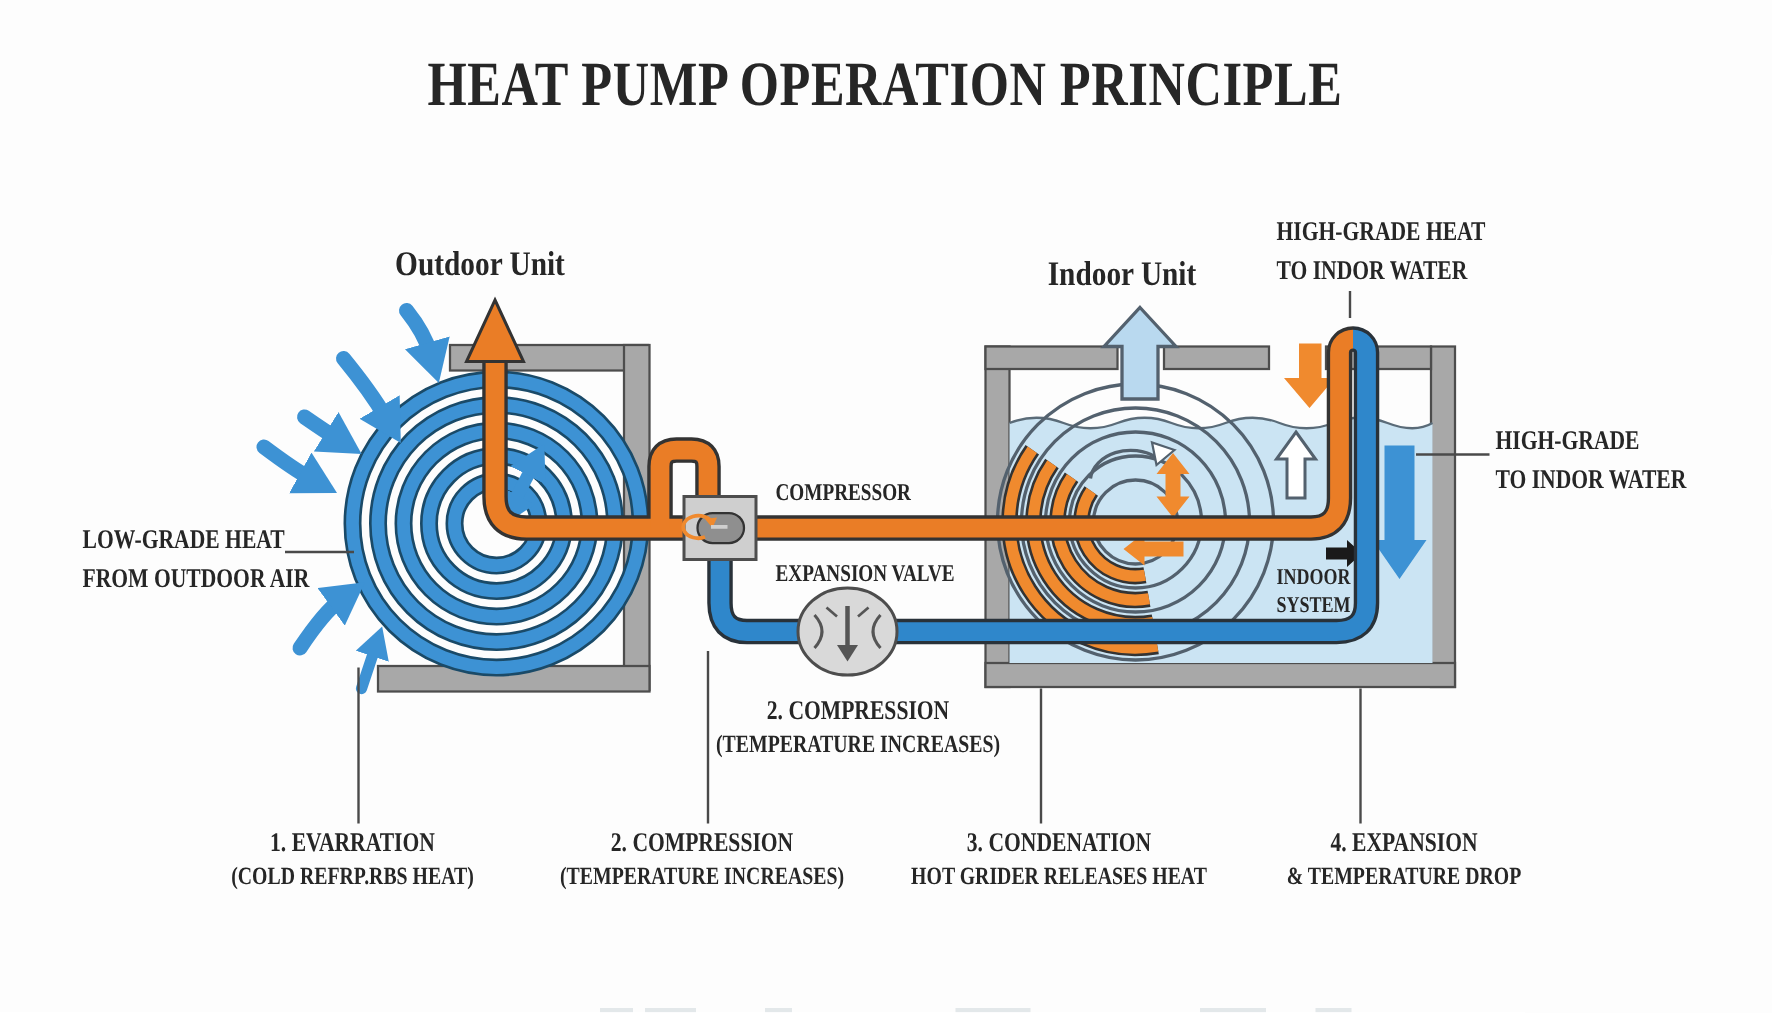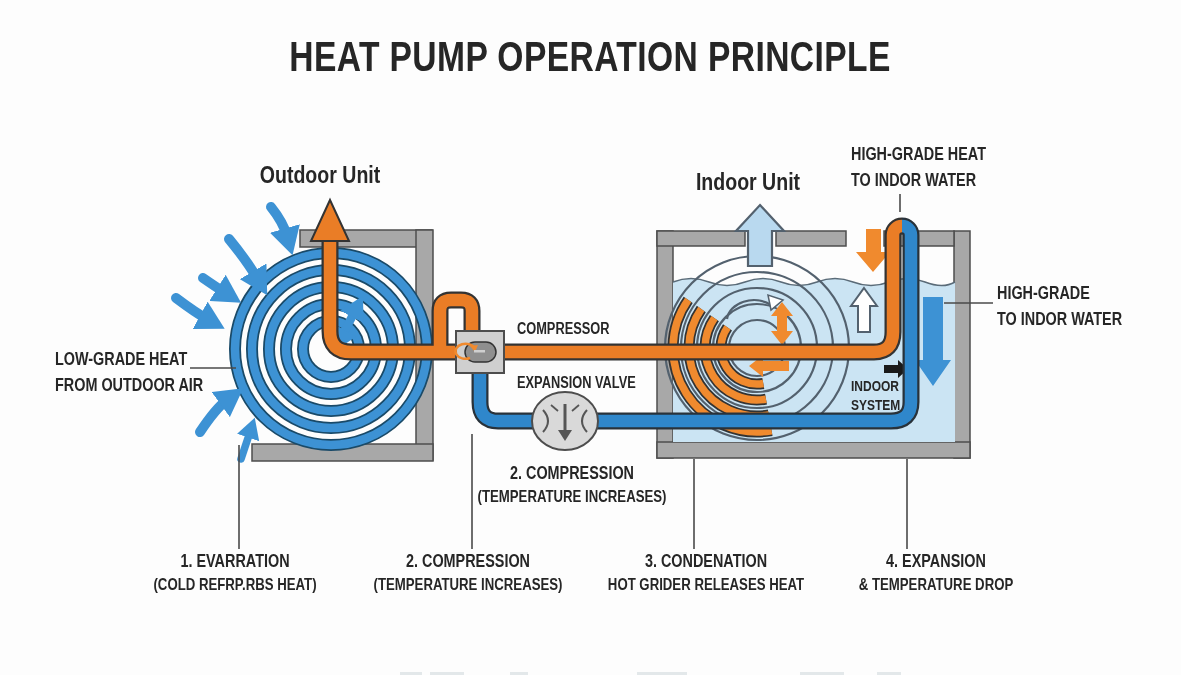--- a/index.html
+++ b/index.html
@@ -1,17 +1,17 @@
 <!DOCTYPE html>
 <html><head>
 <meta charset="utf-8">
 <style>
   html,body{margin:0;padding:0;background:#ffffff;}
   .stage{position:relative;width:1181px;height:675px;background:#fdfdfd;overflow:hidden;
-         font-family:Liberation Sans, sans-serif;}
+         font-family:Liberation Serif, serif;}
   .stage svg{position:absolute;left:0;top:0;width:1181px;height:675px;}
   .lbl{position:absolute;font-weight:700;color:#262626;white-space:nowrap;z-index:5;line-height:1.0;}
   .lbll{transform:scaleX(0.8);transform-origin:left top;}
   .lblc{transform:translateX(-50%) scaleX(0.8);transform-origin:center top;text-align:center;}
   .lbl span{display:block;}
   .title{font-size:42px;letter-spacing:0.5px;}
   .unit{font-size:23px;transform:translateX(-50%) scaleX(0.85);}
   .ann{font-size:18px;line-height:26px;}
   .small{font-size:16px;line-height:22px;}
   .sys{font-size:15px;line-height:19px;}

